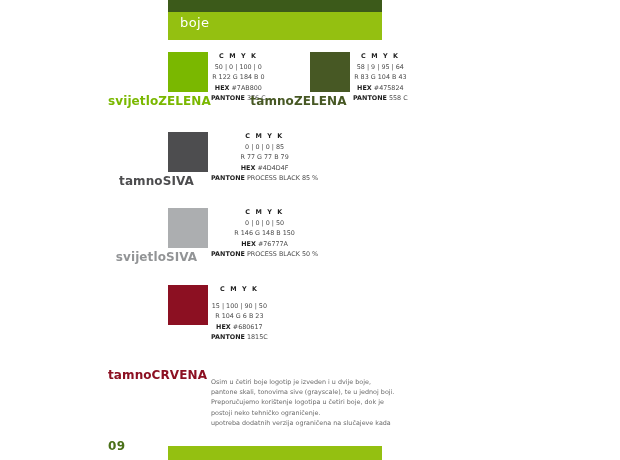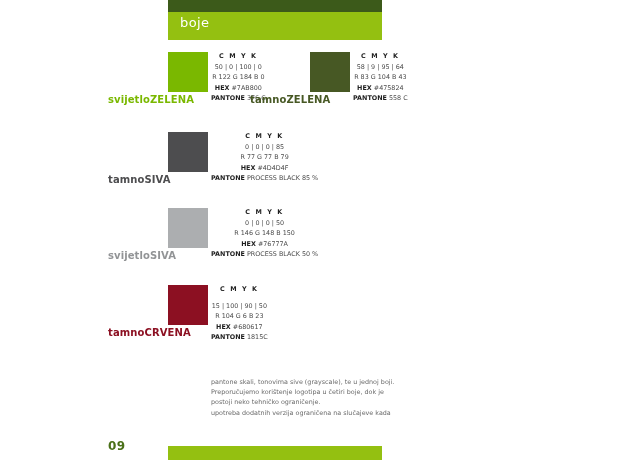--- a/index.html
+++ b/index.html
@@ -66,22 +66,22 @@
     left: 0px;
     top: 0px;
     width: 40px;
     height: 40px;
   }
   .swatch-label {
     position: absolute;
     left: -60px;
     top: 42px;
     width: 97px;
-    text-align: left;
-    font-size: 10px;
+    text-align: center;
+    font-size: 12px;
     font-weight: bold;
     letter-spacing: 0.1px;
     white-space: nowrap;
   }
   .swatch-specs {
     position: absolute;
     left: 43px;
     top: -1px;
     font-size: 6.4px;
     color: #3a3a3a;
@@ -174,31 +174,32 @@
       <div class="spec-head">C   M   Y   K</div>
       <div class="spec-line">0 | 0 | 0 | 50</div>
       <div class="spec-line">R 146 G 148 B 150</div>
       <div><span class="spec-strong">HEX</span> <span class="spec-line">#76777A</span></div>
       <div><span class="spec-strong">PANTONE</span> <span class="spec-line">PROCESS BLACK 50 %</span></div>
     </div>
   </div>
 
   <div class="swatch-row" style="left:168px; top:285px;">
     <div class="swatch-box" style="background: rgb(140, 16, 34);"></div>
-    <div class="swatch-label" style="color: rgb(140, 16, 34);">tamnoCRVENA</div>
+    <div class="swatch-label" style="color: rgb(140, 16, 34); margin-top: 41px;">tamnoCRVENA</div>
     <div class="swatch-specs">
       <div class="spec-head">C   M   Y   K</div>
       <div class="spec-line" style="padding-top:6px;">15 | 100 | 90 | 50</div>
       <div class="spec-line">R 104 G 6 B 23</div>
       <div><span class="spec-strong">HEX</span> <span class="spec-line">#680617</span></div>
       <div><span class="spec-strong">PANTONE</span> <span class="spec-line">1815C</span></div>
     </div>
   </div>
 
   <div class="body-copy">
+    <p>Osim u četiri boje logotip je izveden i u dvije boje,</p>
     <p>pantone skali, tonovima sive (grayscale), te u jednoj boji.</p>
     <p>Preporučujemo korištenje logotipa u četiri boje, dok je</p>
     <p>postoji neko tehničko ograničenje.</p>
     <p>upotreba dodatnih verzija ograničena na slučajeve kada</p>
   </div>
 
   <div class="page-number" style="color: rgb(74, 112, 24);">09</div>
 
   <div class="bar-bottom" style="background: rgb(148, 192, 17);"></div>
 

